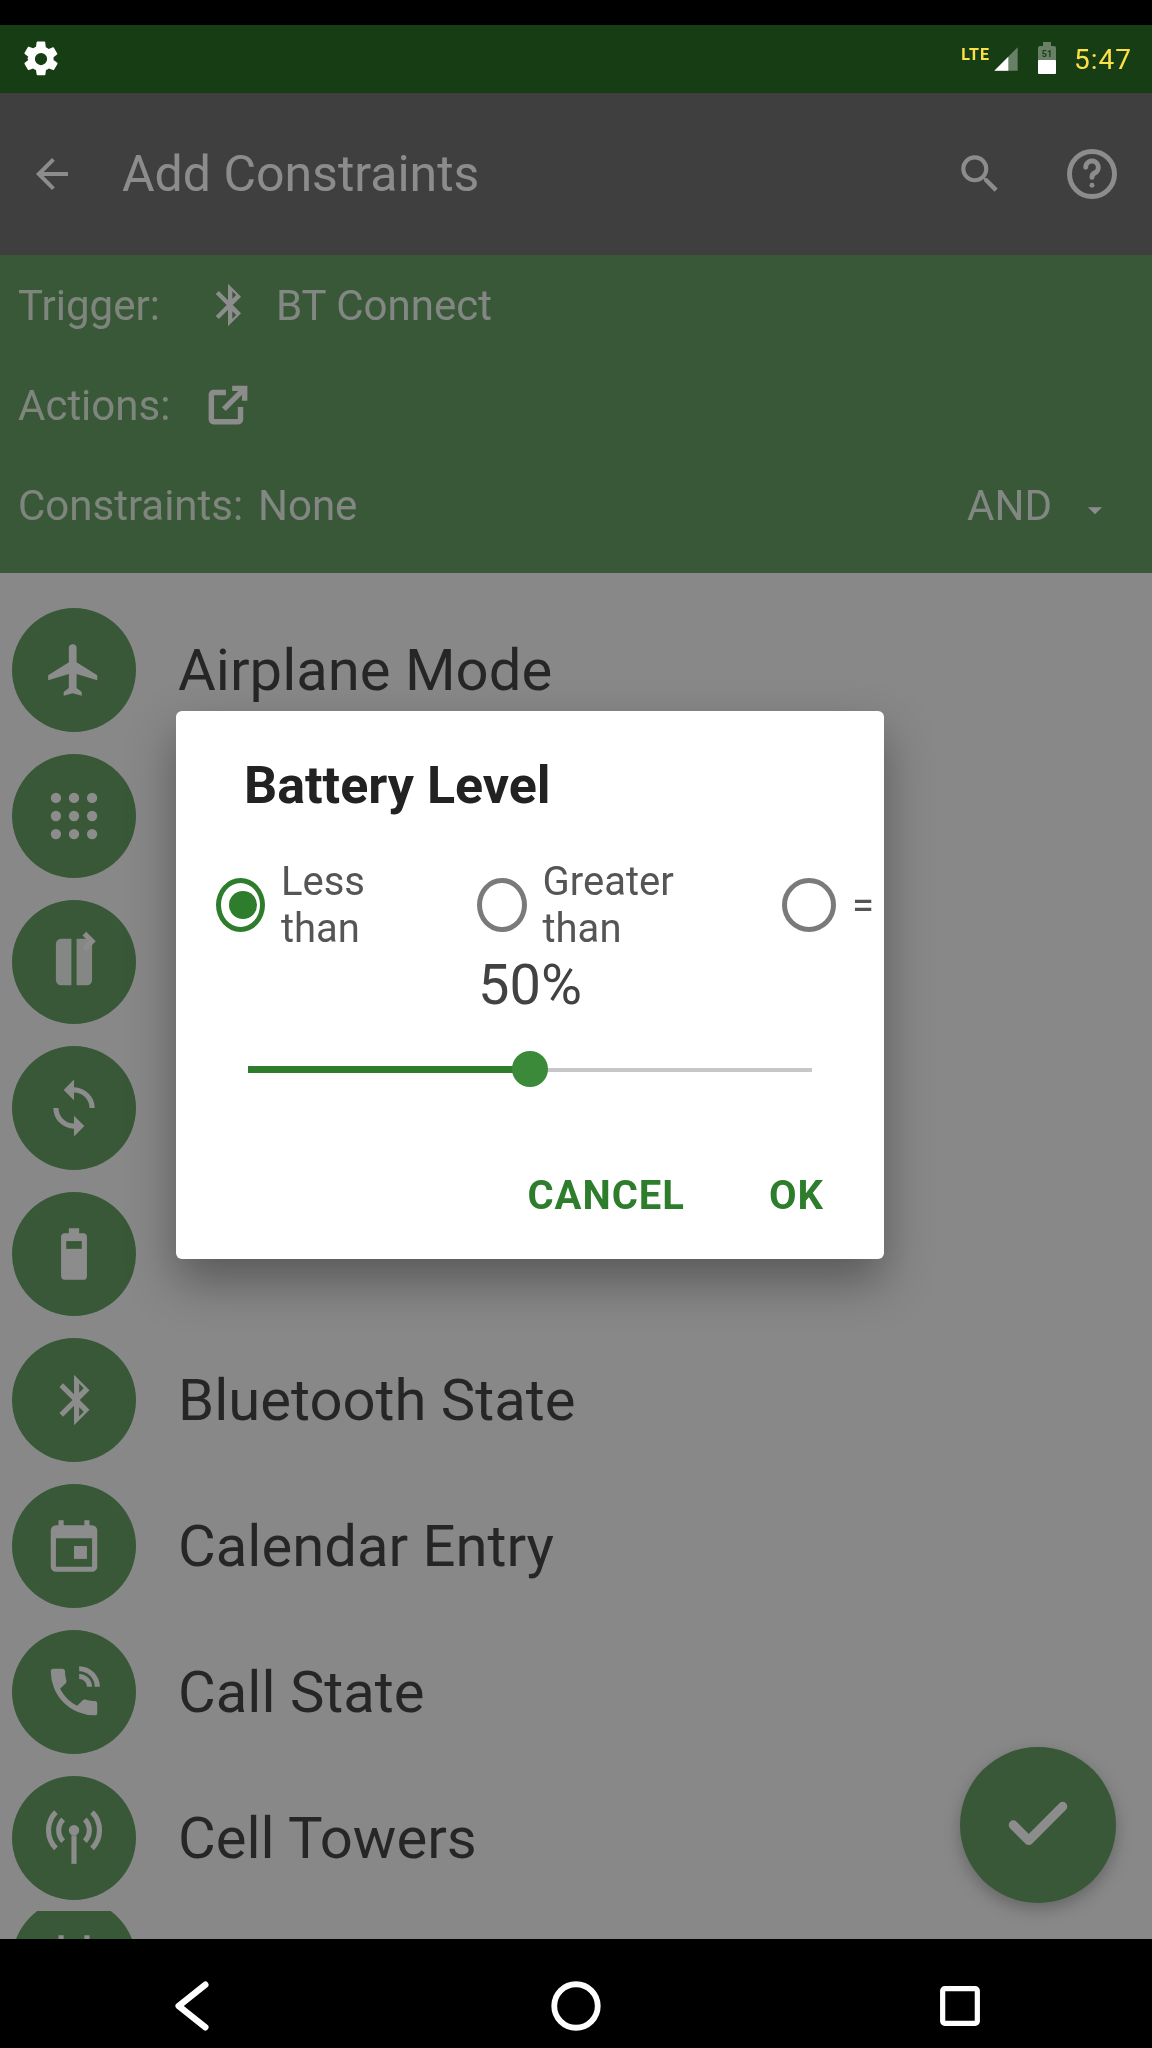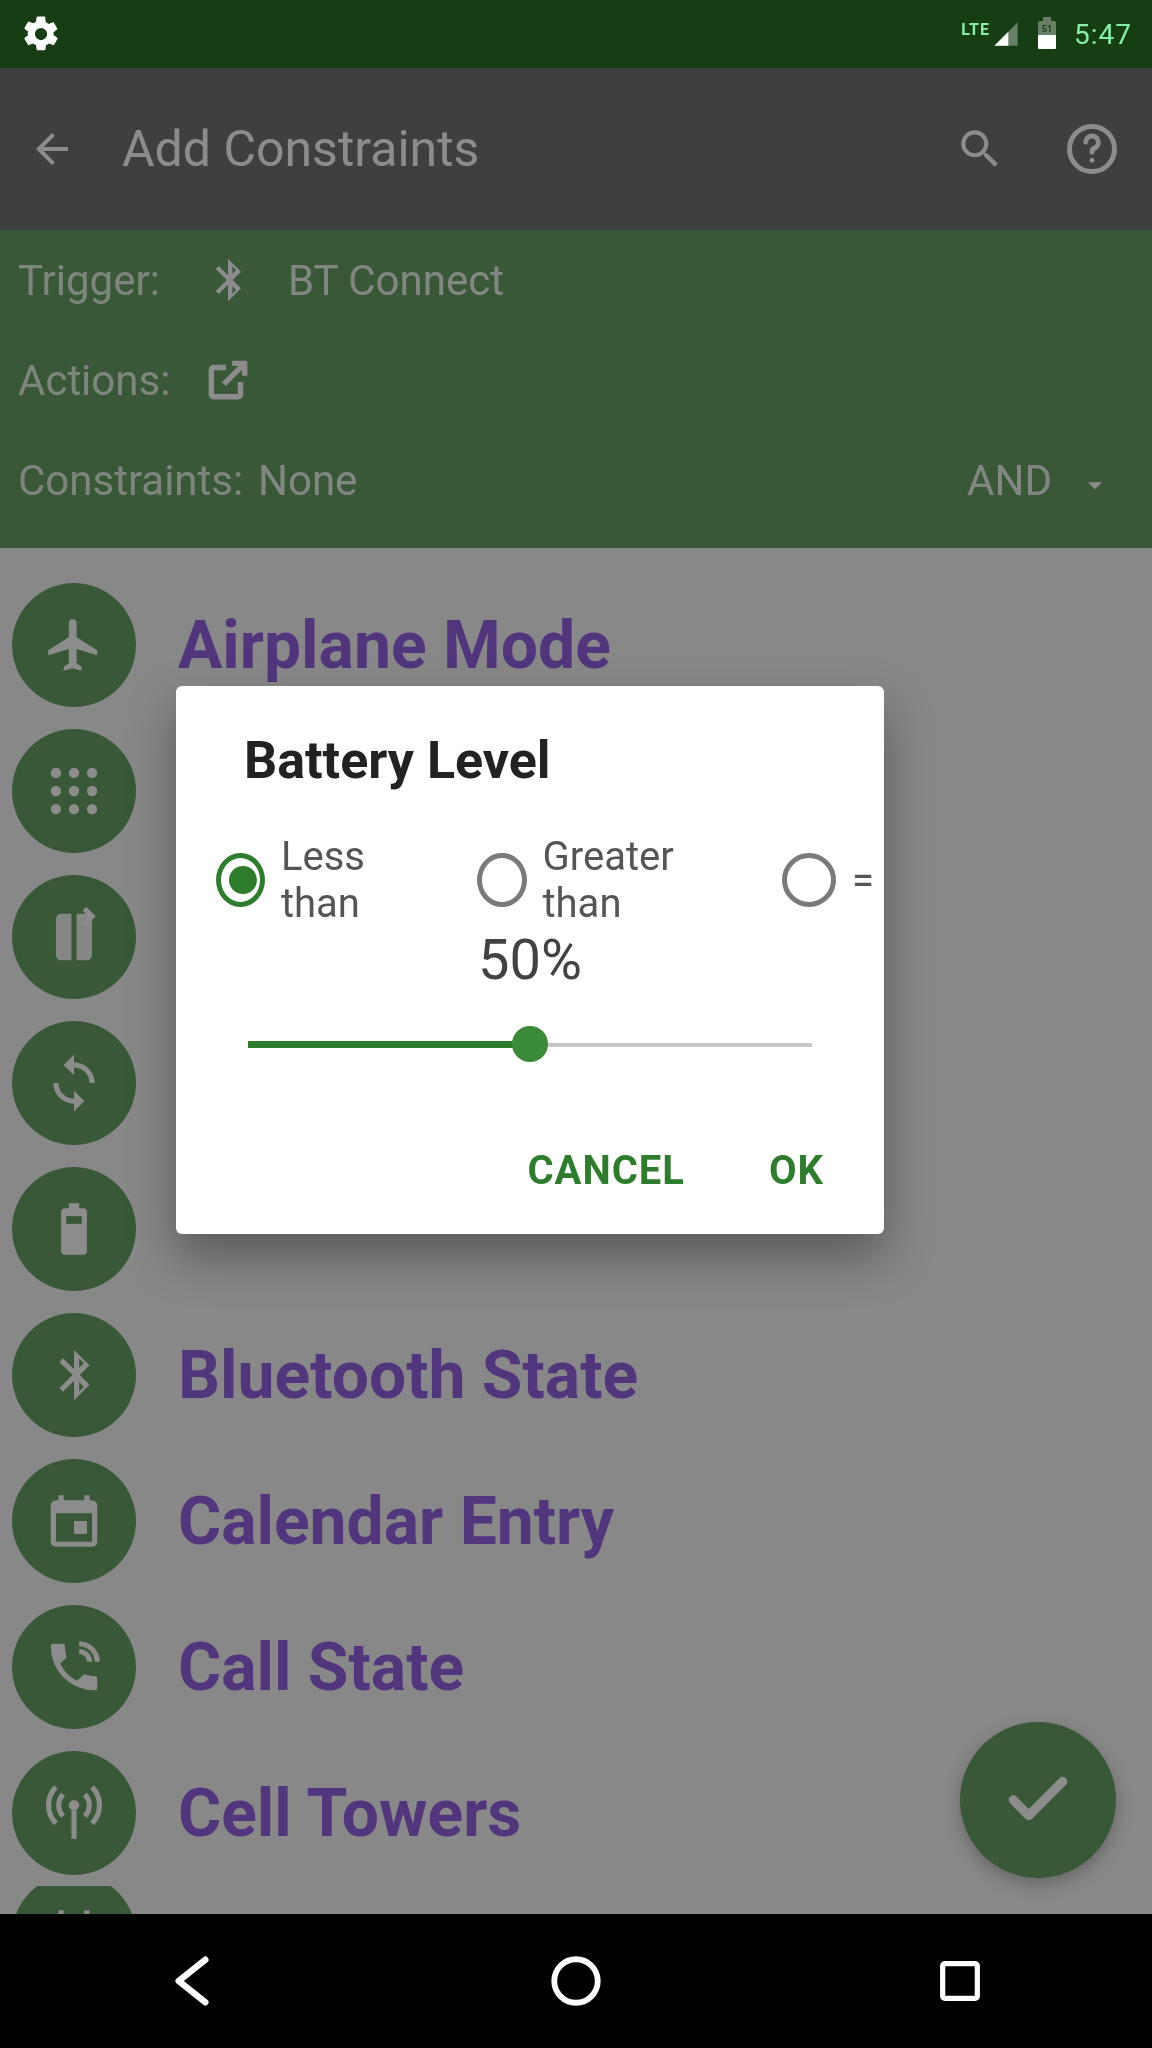--- a/index.html
+++ b/index.html
@@ -2,54 +2,54 @@
 <html><head>
 <meta charset="utf-8">
 <style>
 * { margin: 0; padding: 0; box-sizing: border-box; font-family: Roboto, "Helvetica Neue", Arial, sans-serif; }
 
 html, body { width: 1152px; height: 2048px; overflow: hidden; background: #000; }
 
 #screen { position: relative; width: 1152px; height: 2048px; background: #000; }
 
 
-#status-bar { position: relative; height: 68px; background: #163d14; color: #86efac; display: flex; align-items: center; padding: 0 20px; }
+#status-bar { position: relative; height: 68px; background: #163d14; color: #fde047; display: flex; align-items: center; padding: 0 20px; margin-top: 25px; }
 #status-bar .left { display: flex; align-items: center; }
 #status-bar .right { margin-left: auto; display: flex; align-items: center; gap: 14px; }
 #status-bar .gear { width: 42px; height: 42px; }
 #status-bar .time { font-size: 28px; font-weight: 400; letter-spacing: 1px; }
 #status-bar .lte { font-size: 16px; font-weight: 700; letter-spacing: 1px; }
 #status-bar .sig { position: relative; width: 28px; height: 28px; }
 #status-bar .bat { position: relative; width: 26px; height: 34px; }
 
 
 #toolbar { height: 162px; background: #404040; color: #fff; display: flex; align-items: center; padding: 0 28px; }
 #toolbar .back { width: 48px; height: 48px; }
 #toolbar .title { margin-left: 46px; font-size: 50px; font-weight: 400; }
 #toolbar .spacer { flex: 1; }
 #toolbar .icon-btn { width: 64px; height: 64px; display: flex; align-items: center; justify-content: center; margin-left: 48px; }
 
 
 #header-section { background: #2d7d2d; color: #e8f3e8; padding: 0 0 18px 18px; }
 .hrow { display: flex; align-items: center; height: 100px; font-size: 42px; }
 .hrow .label { width: 170px; color: #dcedda; }
 .hrow .hicon { width: 80px; height: 80px; display: flex; align-items: center; justify-content: center; }
-.hrow .hval { margin-left: 20px; }
+.hrow .hval { margin-left: 8px; }
 .hrow.constraints .hval { margin-left: 10px; }
 .hrow.constraints .flex { flex: 1; }
 .hrow.constraints .and { font-size: 42px; margin-right: 26px; }
 .hrow.constraints .dd { width: 34px; height: 34px; margin-right: 40px; }
 
 
 #list-wrap { position: relative; background: #f4f4f4; height: 1378px; }
 #list { padding-top: 24px; }
 .litem { display: flex; align-items: center; height: 146px; padding-left: 12px; }
 .litem .licon { width: 124px; height: 124px; border-radius: 62px; background: #2d7d2d; display: flex; align-items: center; justify-content: center; flex-shrink: 0; }
 .litem .licon svg { width: 62px; height: 62px; }
-.litem .ltxt { margin-left: 42px; font-size: 66px; color: #6d28d9; font-weight: bold; }
+.litem .ltxt { margin-left: 42px; font-size: 58px; color: #000000; }
 
 
 #fab { position: absolute; right: 36px; bottom: 48px; width: 156px; height: 156px; border-radius: 78px; background: #2d7d2d; display: flex; align-items: center; justify-content: center; box-shadow: 0 6px 16px rgba(0,0,0,.35); }
 #fab svg { width: 74px; height: 74px; }
 
 
 #scrim { position: absolute; left: 0; top: 68px; width: 1152px; height: 1846px; background: rgba(64,64,64,0.60); }
 
 
 #dialog { position: absolute; left: 176px; top: 686px; width: 708px; background: #fff; border-radius: 6px; box-shadow: 0 22px 48px rgba(0,0,0,.35); padding-bottom: 28px; }

